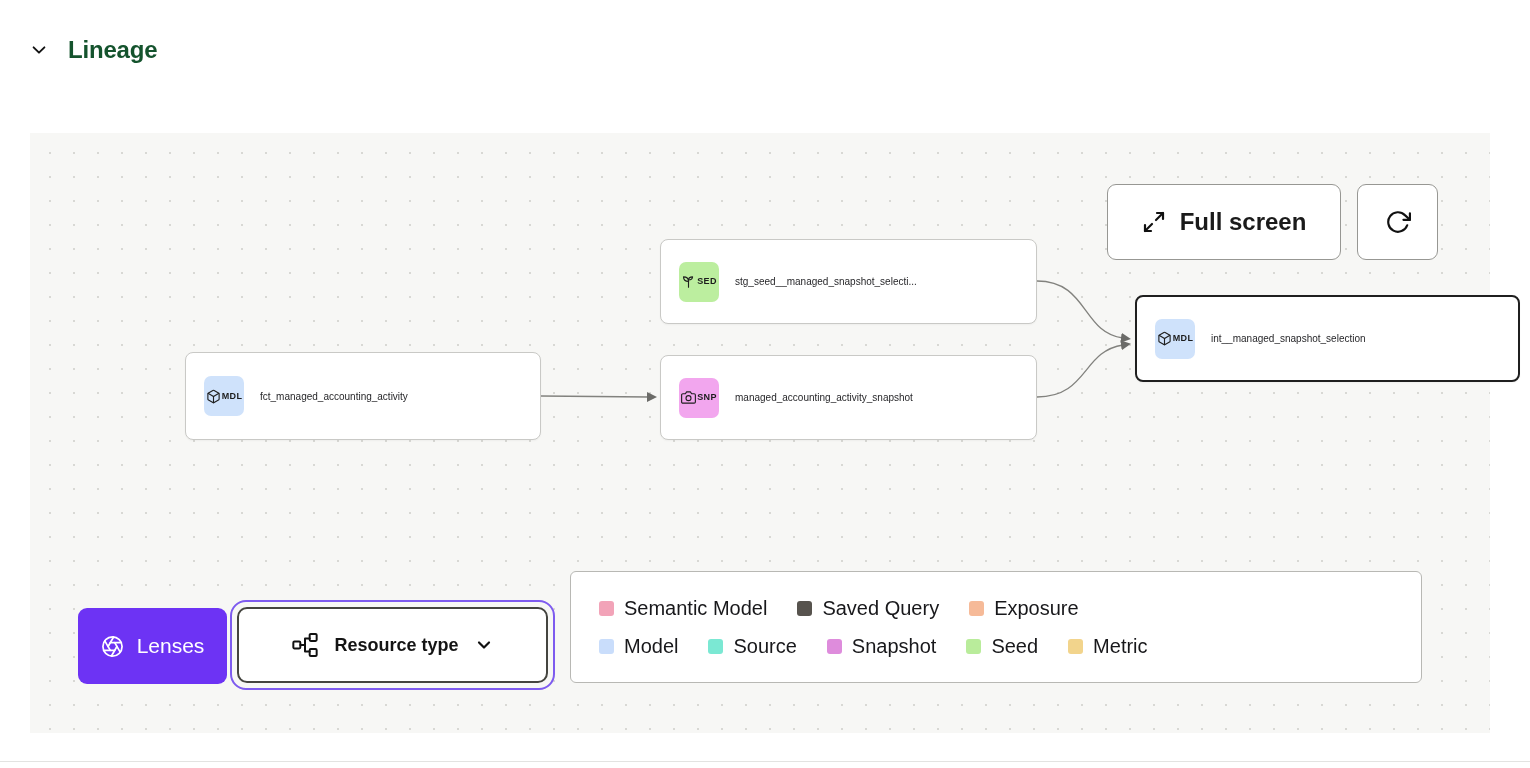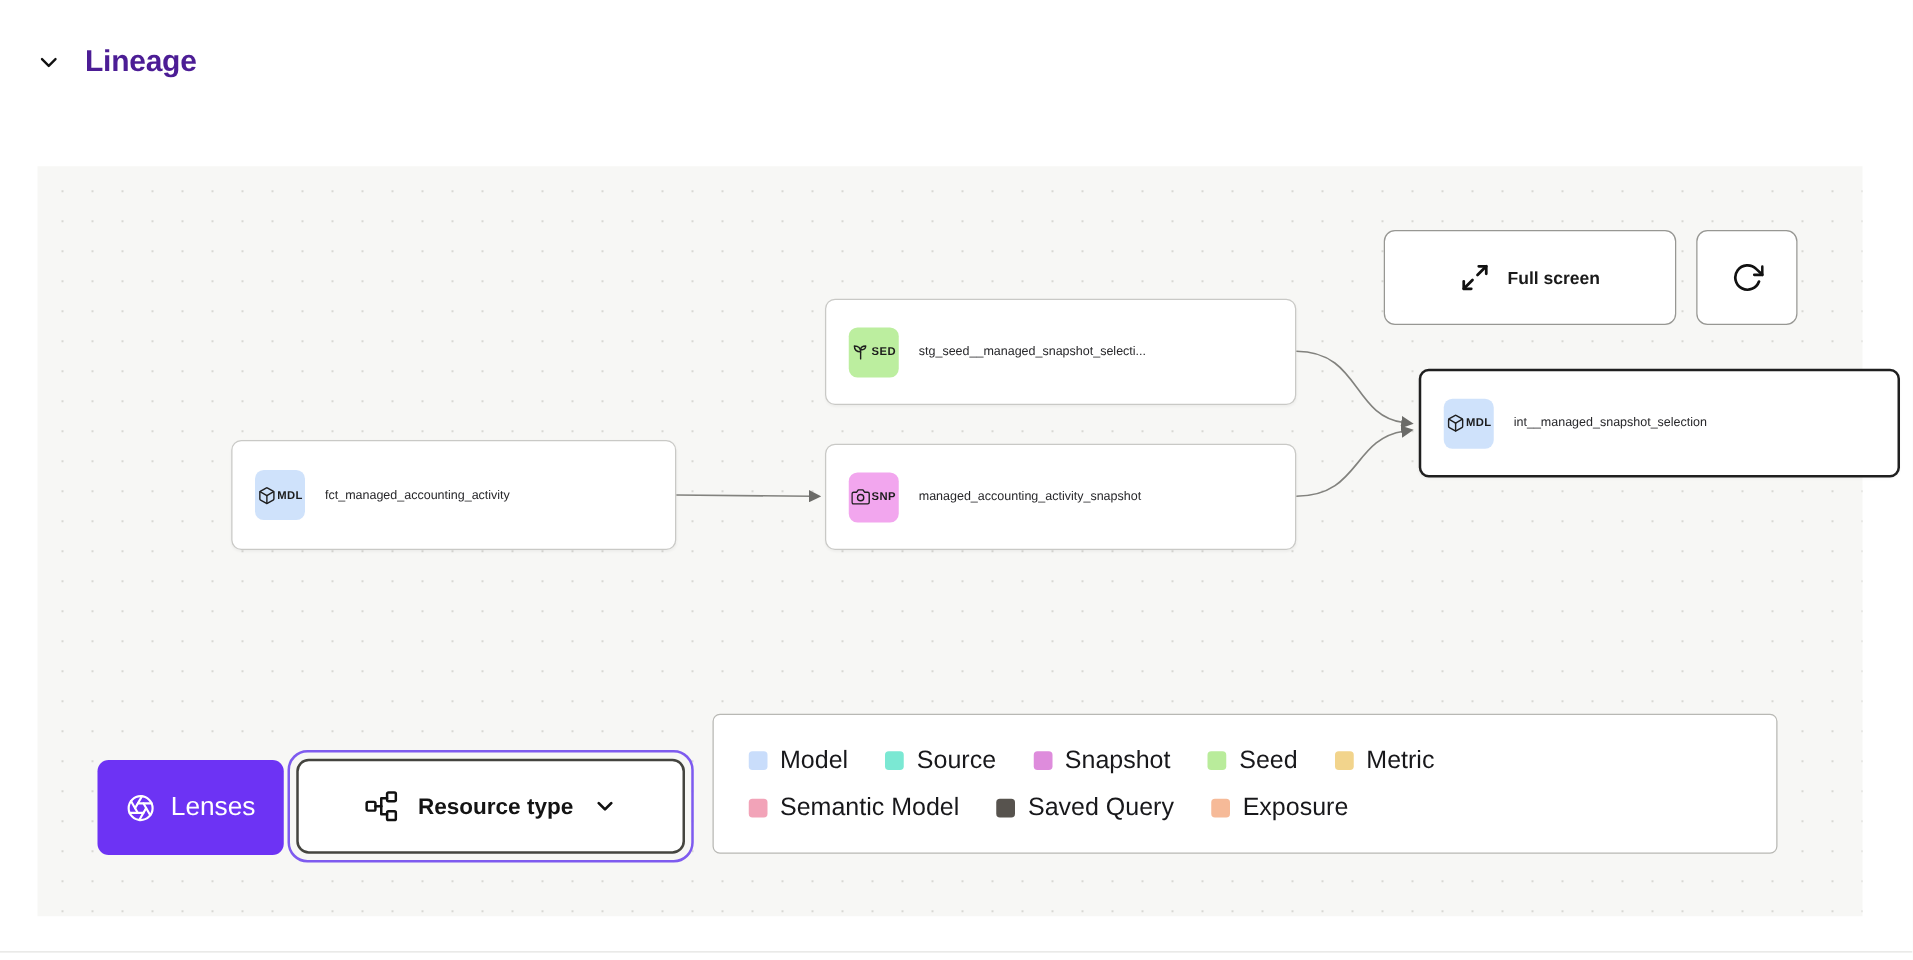--- a/index.html
+++ b/index.html
@@ -7,21 +7,21 @@
     width: 1530px; height: 768px;
     background: #ffffff;
     font-family: "Liberation Sans", sans-serif;
     overflow: hidden;
   }
   .page { position: relative; width: 1530px; height: 768px; }
 
   
   .section-header { display: flex; align-items: center; gap: 18px; padding: 36px 0 0 28px; }
   .collapse-btn { background: none; border: none; cursor: pointer; width: 22px; height: 22px; display: flex; align-items: center; justify-content: center; }
-  .section-title { font-size: 24px; font-weight: 700; color: #4c1d95; letter-spacing: -0.2px; }
+  .section-title { font-size: 24px; font-weight: 700; color: #14532d; letter-spacing: -0.2px; }
 
   
   .canvas {
     position: absolute; left: 30px; top: 133px; width: 1460px; height: 600px;
     background-color: #f7f7f5;
     background-image: radial-gradient(circle, #d8d8d4 1.1px, transparent 1.1px);
     background-size: 24px 24px;
     background-position: 8px 8px;
   }
   .edges { position: absolute; left: 0; top: 0; width: 1460px; height: 600px; pointer-events: none; }
@@ -38,21 +38,21 @@
   }
   .badge .code { font-size: 9px; font-weight: 700; color: #1c1c1c; letter-spacing: 0.3px; line-height: 1; }
   .badge-icon { display: flex; }
   .node-label { font-size: 10px; color: #27272a; white-space: nowrap; }
 
   
   .btn {
     position: absolute; display: flex; align-items: center; justify-content: center; gap: 14px;
     background: #fff; border: 1px solid #979793; border-radius: 9px; cursor: pointer; font-family: inherit;
   }
-  .fullscreen-btn { left: 1077px; top: 51px; width: 234px; height: 76px; font-size: 14px; font-weight: 600; color: #1a1a1a; }
+  .fullscreen-btn { left: 1077px; top: 51px; width: 234px; height: 76px; font-size: 24px; font-weight: 600; color: #1a1a1a; }
   .refresh-btn { left: 1327px; top: 51px; width: 81px; height: 76px; }
 
   .lenses-btn {
     position: absolute; left: 48px; top: 475px; width: 149px; height: 76px;
     border: none; border-radius: 9px; cursor: pointer; font-family: inherit;
     display: flex; align-items: center; justify-content: center; gap: 11px;
     color: #fff; font-size: 21px; font-weight: 500;
   }
   .resource-wrap {
     position: absolute; left: 200px; top: 467px; width: 325px; height: 90px;
@@ -214,52 +214,52 @@
           <svg width="20" height="20" viewBox="0 0 20 20" fill="none" stroke="#111" stroke-width="2.2" stroke-linecap="round" stroke-linejoin="round">
               <polyline points="5 7.5 10 12.5 15 7.5"></polyline>
             </svg>
         </span>
       </button>
     </div>
 
     <div class="legend">
       <div class="legend-row">
         <div class="legend-item">
+          <span class="swatch" style="background-color: rgb(242, 163, 184);"></span>
+          <span class="legend-label">Semantic Model</span>
+        </div>
+        <div class="legend-item">
+          <span class="swatch" style="background-color: rgb(87, 83, 78);"></span>
+          <span class="legend-label">Saved Query</span>
+        </div>
+        <div class="legend-item">
+          <span class="swatch" style="background-color: rgb(246, 186, 152);"></span>
+          <span class="legend-label">Exposure</span>
+        </div>
+      </div>
+      <div class="legend-row">
+        <div class="legend-item">
           <span class="swatch" style="background-color: rgb(201, 221, 251);"></span>
           <span class="legend-label">Model</span>
         </div>
         <div class="legend-item">
           <span class="swatch" style="background-color: rgb(123, 232, 211);"></span>
           <span class="legend-label">Source</span>
         </div>
         <div class="legend-item">
           <span class="swatch" style="background-color: rgb(222, 140, 220);"></span>
           <span class="legend-label">Snapshot</span>
         </div>
         <div class="legend-item">
           <span class="swatch" style="background-color: rgb(185, 236, 155);"></span>
           <span class="legend-label">Seed</span>
         </div>
         <div class="legend-item">
           <span class="swatch" style="background-color: rgb(242, 212, 140);"></span>
           <span class="legend-label">Metric</span>
         </div>
       </div>
-      <div class="legend-row">
-        <div class="legend-item">
-          <span class="swatch" style="background-color: rgb(242, 163, 184);"></span>
-          <span class="legend-label">Semantic Model</span>
-        </div>
-        <div class="legend-item">
-          <span class="swatch" style="background-color: rgb(87, 83, 78);"></span>
-          <span class="legend-label">Saved Query</span>
-        </div>
-        <div class="legend-item">
-          <span class="swatch" style="background-color: rgb(246, 186, 152);"></span>
-          <span class="legend-label">Exposure</span>
-        </div>
-      </div>
     </div>
 
   </div>
 
   <div class="footer-line"></div>
 </div>
 
 </body></html>

